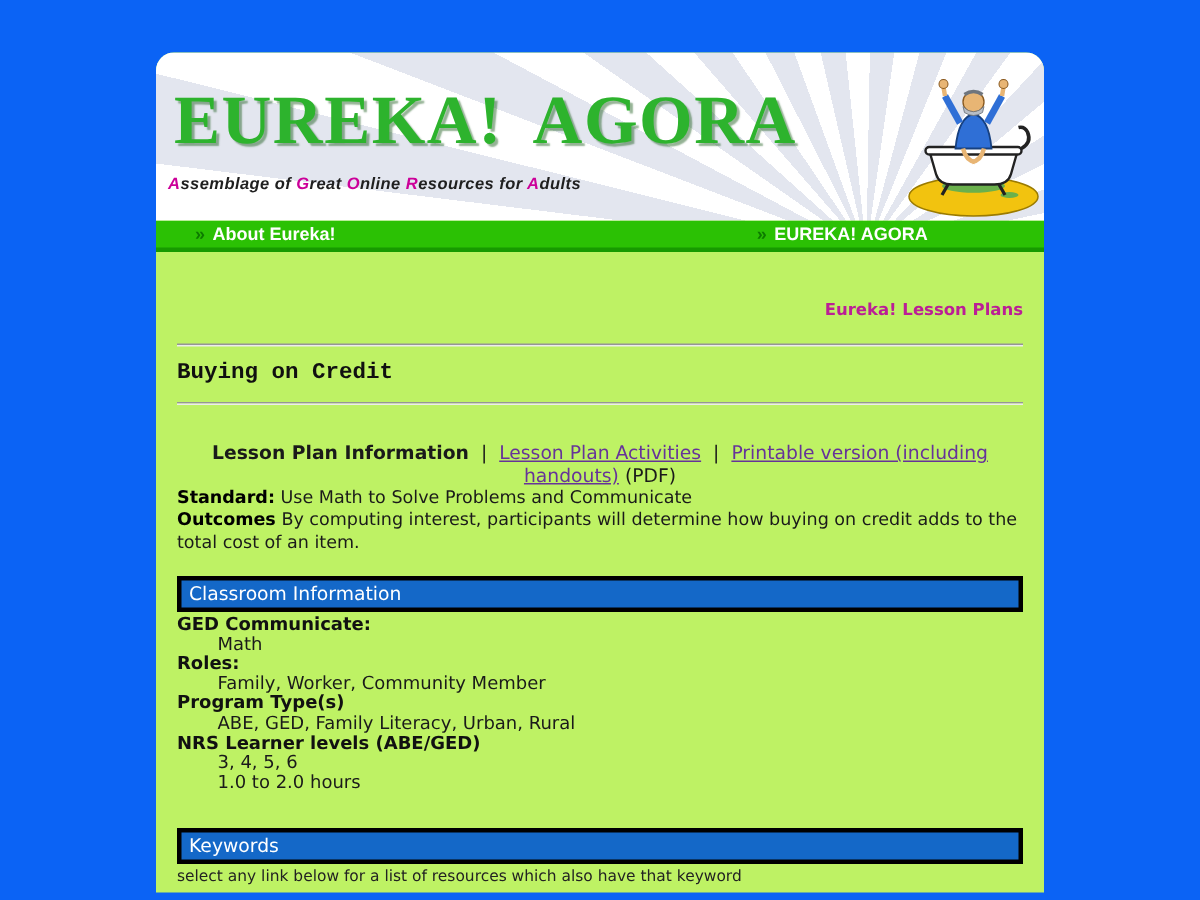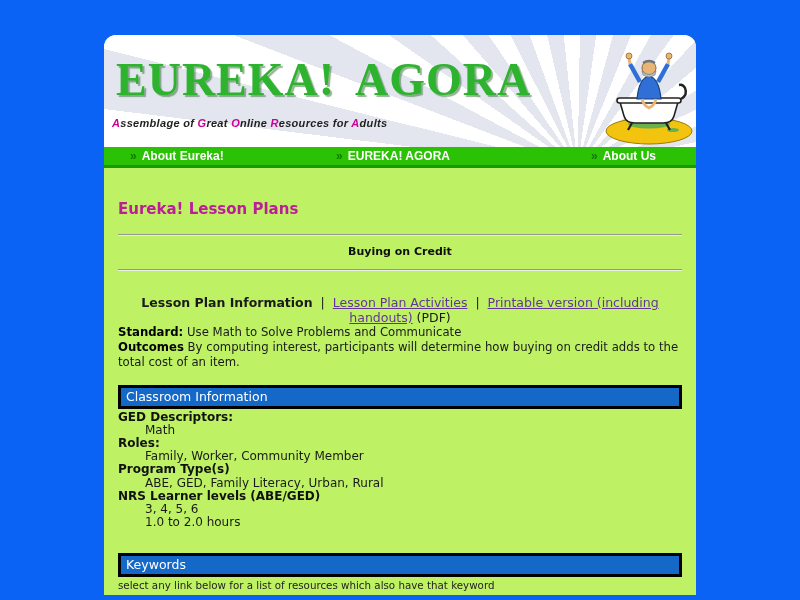--- a/index.html
+++ b/index.html
@@ -72,38 +72,38 @@
   }
   .nav-item { flex: 1; color: #ffffff; text-decoration: none; cursor: pointer; white-space: nowrap; }
   .nav-item.left   { text-align: left;   padding-left: 26px; }
   .nav-item.center { text-align: center; }
   .nav-item.right  { text-align: right;  padding-right: 40px; }
   .chev { color: #0d7a00; margin-right: 5px; }
   
   .content { padding: 0 14px; font-size: 12px; color: #000; }
   .lesson-plans-title {
     margin-top: 32px;
-    text-align: left;
-    font-weight: bold;
-    font-size: 15px;
+    text-align: right;
+    font-weight: bold;
+    font-size: 11px;
     color: #bb1f96;
   }
   hr.rule {
     border: none;
     border-top: 1px solid #969696;
     border-bottom: 1px solid #ececec;
     margin: 16px 0 0;
   }
   hr.rule.tight { margin-top: 11px; }
   .page-title {
     margin-top: 9px;
-    text-align: center;
-    font-weight: bold;
-    font-size: 11px;
+    font-weight: bold;
+    font-size: 15px;
     color: #101010;
+    font-family: Liberation Mono, monospace;
   }
   .tabs-line {
     margin-top: 24px;
     text-align: center;
     font-size: 12.5px;
     color: #1a1a1a;
   }
   .tabs-line .current { font-weight: bold; }
   .tabs-line .sep { margin: 0 4px; }
   .plink { color: #663399; text-decoration: underline; cursor: pointer; }
@@ -152,21 +152,20 @@
       <circle cx="66" cy="18" r="3" fill="#e8b574" stroke="#8a5a20" stroke-width="0.7"></circle>
       <circle cx="46" cy="30" r="7" fill="#e8b574" stroke="#8a5a20" stroke-width="0.9"></circle>
       <path d="M39,33 q7,7 14,0 l-1,4 q-6,4 -12,0 Z" fill="#b9bec6" stroke="#6f757d" stroke-width="0.6"></path>
       <path d="M40,25 q6,-4 12,0" stroke="#6f757d" stroke-width="2.4" fill="none"></path>
     </svg>
   </div>
 
   <div class="navbar">
     <a class="nav-item left"><span class="chev">»</span><span>About Eureka!</span></a>
     <a class="nav-item center"><span class="chev">»</span><span>EUREKA! AGORA</span></a>
-    <a class="nav-item right"><span class="chev">»</span><span>About Us</span></a>
   </div>
 
   <div class="content">
 
     <div class="lesson-plans-title">Eureka! Lesson Plans</div>
 
     <hr class="rule">
 
     <div class="page-title">Buying on Credit</div>
 
@@ -181,21 +180,21 @@
       <span>(PDF)</span>
     </div>
 
     <p class="para"><b>Standard:</b>&nbsp;<span>Use Math to Solve Problems and Communicate</span></p>
 
     <p class="para"><b>Outcomes</b>&nbsp;<span>By computing interest, participants will determine how buying on credit adds to the total cost of an item.</span></p>
 
     <div class="section-bar">Classroom Information</div>
 
     <div class="fields">
-      <div class="f-label">GED Descriptors:</div>
+      <div class="f-label">GED Communicate:</div>
       <div class="f-value">Math</div>
       <div class="f-label">Roles:</div>
       <div class="f-value">Family, Worker, Community Member</div>
       <div class="f-label">Program Type(s)</div>
       <div class="f-value">ABE, GED, Family Literacy, Urban, Rural</div>
       <div class="f-label">NRS Learner levels (ABE/GED)</div>
       <div class="f-value">3, 4, 5, 6</div>
       <div class="f-value">1.0 to 2.0 hours</div>
     </div>
 

